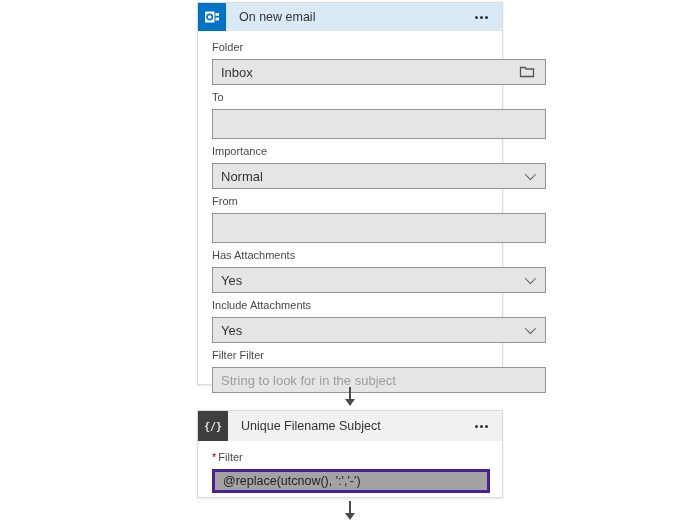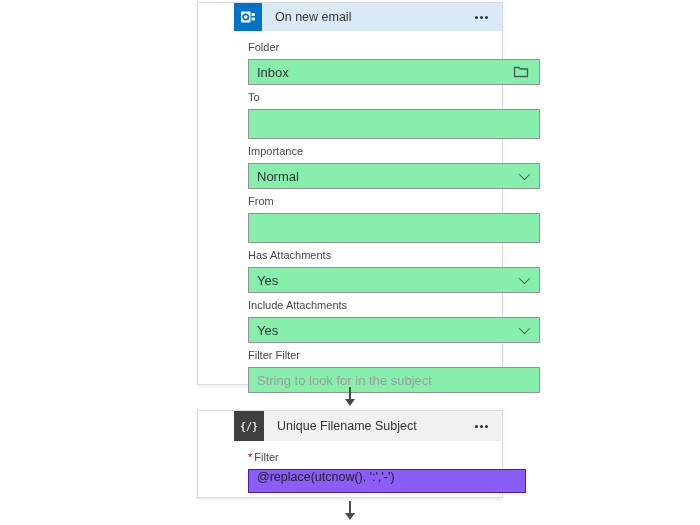--- a/index.html
+++ b/index.html
@@ -9,21 +9,20 @@
   .canvas { position: absolute; inset: 0; }
 
   
   .card {
     position: absolute;
     left: 197px;
     width: 306px;
     background: #ffffff;
     border: 1px solid #dcdcdc;
     box-shadow: 0 1px 3px rgba(0,0,0,0.10);
-    padding-left: 36px;
   }
   .card-trigger { top: 2px; height: 383px; }
   .card-action  { top: 410px; height: 88px; }
 
   .card-header {
     display: flex;
     align-items: center;
     cursor: pointer;
   }
   .card-trigger .card-header { height: 28px; background: #d9e9f6; }
@@ -68,24 +67,24 @@
   .field-label {
     display: block;
     font-size: 11px;
     color: #484848;
     margin-bottom: 5px;
     line-height: 13px;
   }
   .req { color: #a80000; margin-right: 2px; }
 
   .box, .input-plain {
-    width: 292px;
+    width: 334px;
     height: 26px;
     border: 1px solid #949494;
-    background: #86efac;
+    background: #e5e5e5;
     display: flex;
     align-items: center;
     font-size: 13px;
     color: #333333;
     padding: 0 8px;
     position: relative;
   }
   .input-plain { display: block; line-height: 24px; }
   input.input-plain { font-family: "Liberation Sans", "DejaVu Sans", sans-serif; outline: none; }
   input.input-plain::placeholder { color: #9c9c9c; opacity: 1; }
@@ -100,23 +99,24 @@
     transform: rotate(45deg) translateY(-2px);
     margin-right: 4px;
   }
 
   .folder-icon { margin-right: 2px; }
 
   
   .expr-box {
     width: 278px;
     height: 24px;
-    background: #8b5cf6;
-    border: 1px solid #4c1d95;
-    display: flex;
+    background: #a3a3a3;
+    border: 3px solid #4c1d95;
+    display: flex;
+    align-items: center;
     padding: 0 8px;
     font-size: 12.5px;
     color: #222222;
   }
 
   
   .connector {
     position: absolute;
     left: 340px;
     width: 20px;

